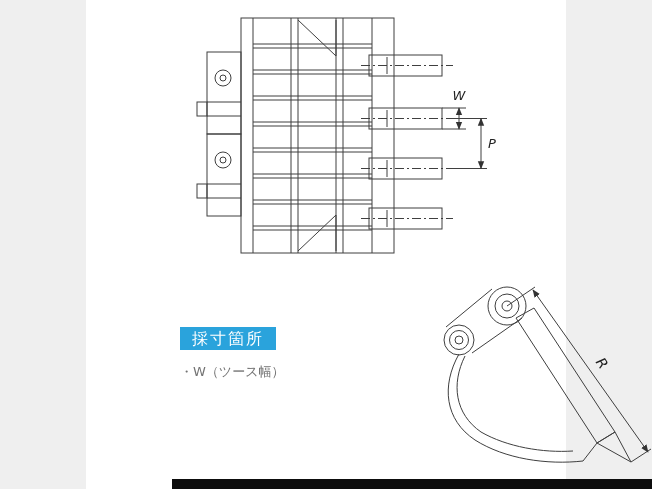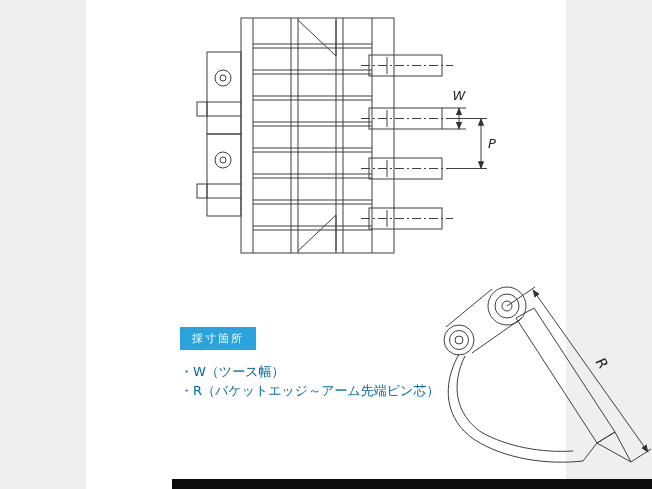--- a/index.html
+++ b/index.html
@@ -7,23 +7,23 @@
     width:652px;height:489px;position:relative;overflow:hidden;
     background:#efefef;
     font-family:"DejaVu Sans","Liberation Sans",sans-serif;
   }
   .panel{position:absolute;left:86px;top:0;width:480px;height:489px;background:#ffffff;}
   .top-view{position:absolute;left:105px;top:8px;width:320px;height:255px;}
   .side-view{position:absolute;left:333px;top:266px;width:242px;height:212px;}
   .measure-label{
     position:absolute;left:94px;top:327px;
     background:#2aa3dc;color:#ffffff;
-    font-size:11px;line-height:17px;padding:3px 12px;letter-spacing:2px;
+    font-size:16px;line-height:17px;padding:3px 12px;letter-spacing:2px;
   }
-  .legend{position:absolute;left:94px;top:362px;font-size:13px;color:#0369a1;line-height:19px;}
+  .legend{position:absolute;left:94px;top:362px;font-size:13px;color:#737373;line-height:19px;}
   .bottom-bar{position:absolute;left:86px;top:479px;width:480px;height:10px;background:#0d0d0d;}
   svg{display:block;}
   .draw{stroke:#3f3f3f;fill:none;stroke-width:1;}
   .dim-text{font:italic 13px "DejaVu Sans",sans-serif;fill:#222222;stroke:none;}
   .r-text{font-size:14px;}
 </style>
 </head>
 <body>
 
 <div class="panel">
@@ -148,18 +148,17 @@
         <line x1="114" y1="24" x2="229" y2="186" marker-start="url(#arrB)" marker-end="url(#arrB)"></line>
         <text x="179" y="100" text-anchor="middle" class="dim-text r-text" transform="rotate(55 179 100)">R</text>
       </g>
     </g>
   </svg>
 
   <div class="measure-label">採寸箇所</div>
 
   <div class="legend">
     <div>・W（ツース幅）</div>
-    <div>・R（バケットエッジ～アーム先端ピン芯）</div>
   </div>
 
   <div class="bottom-bar"></div>
 
 </div>
 
 </body></html>

